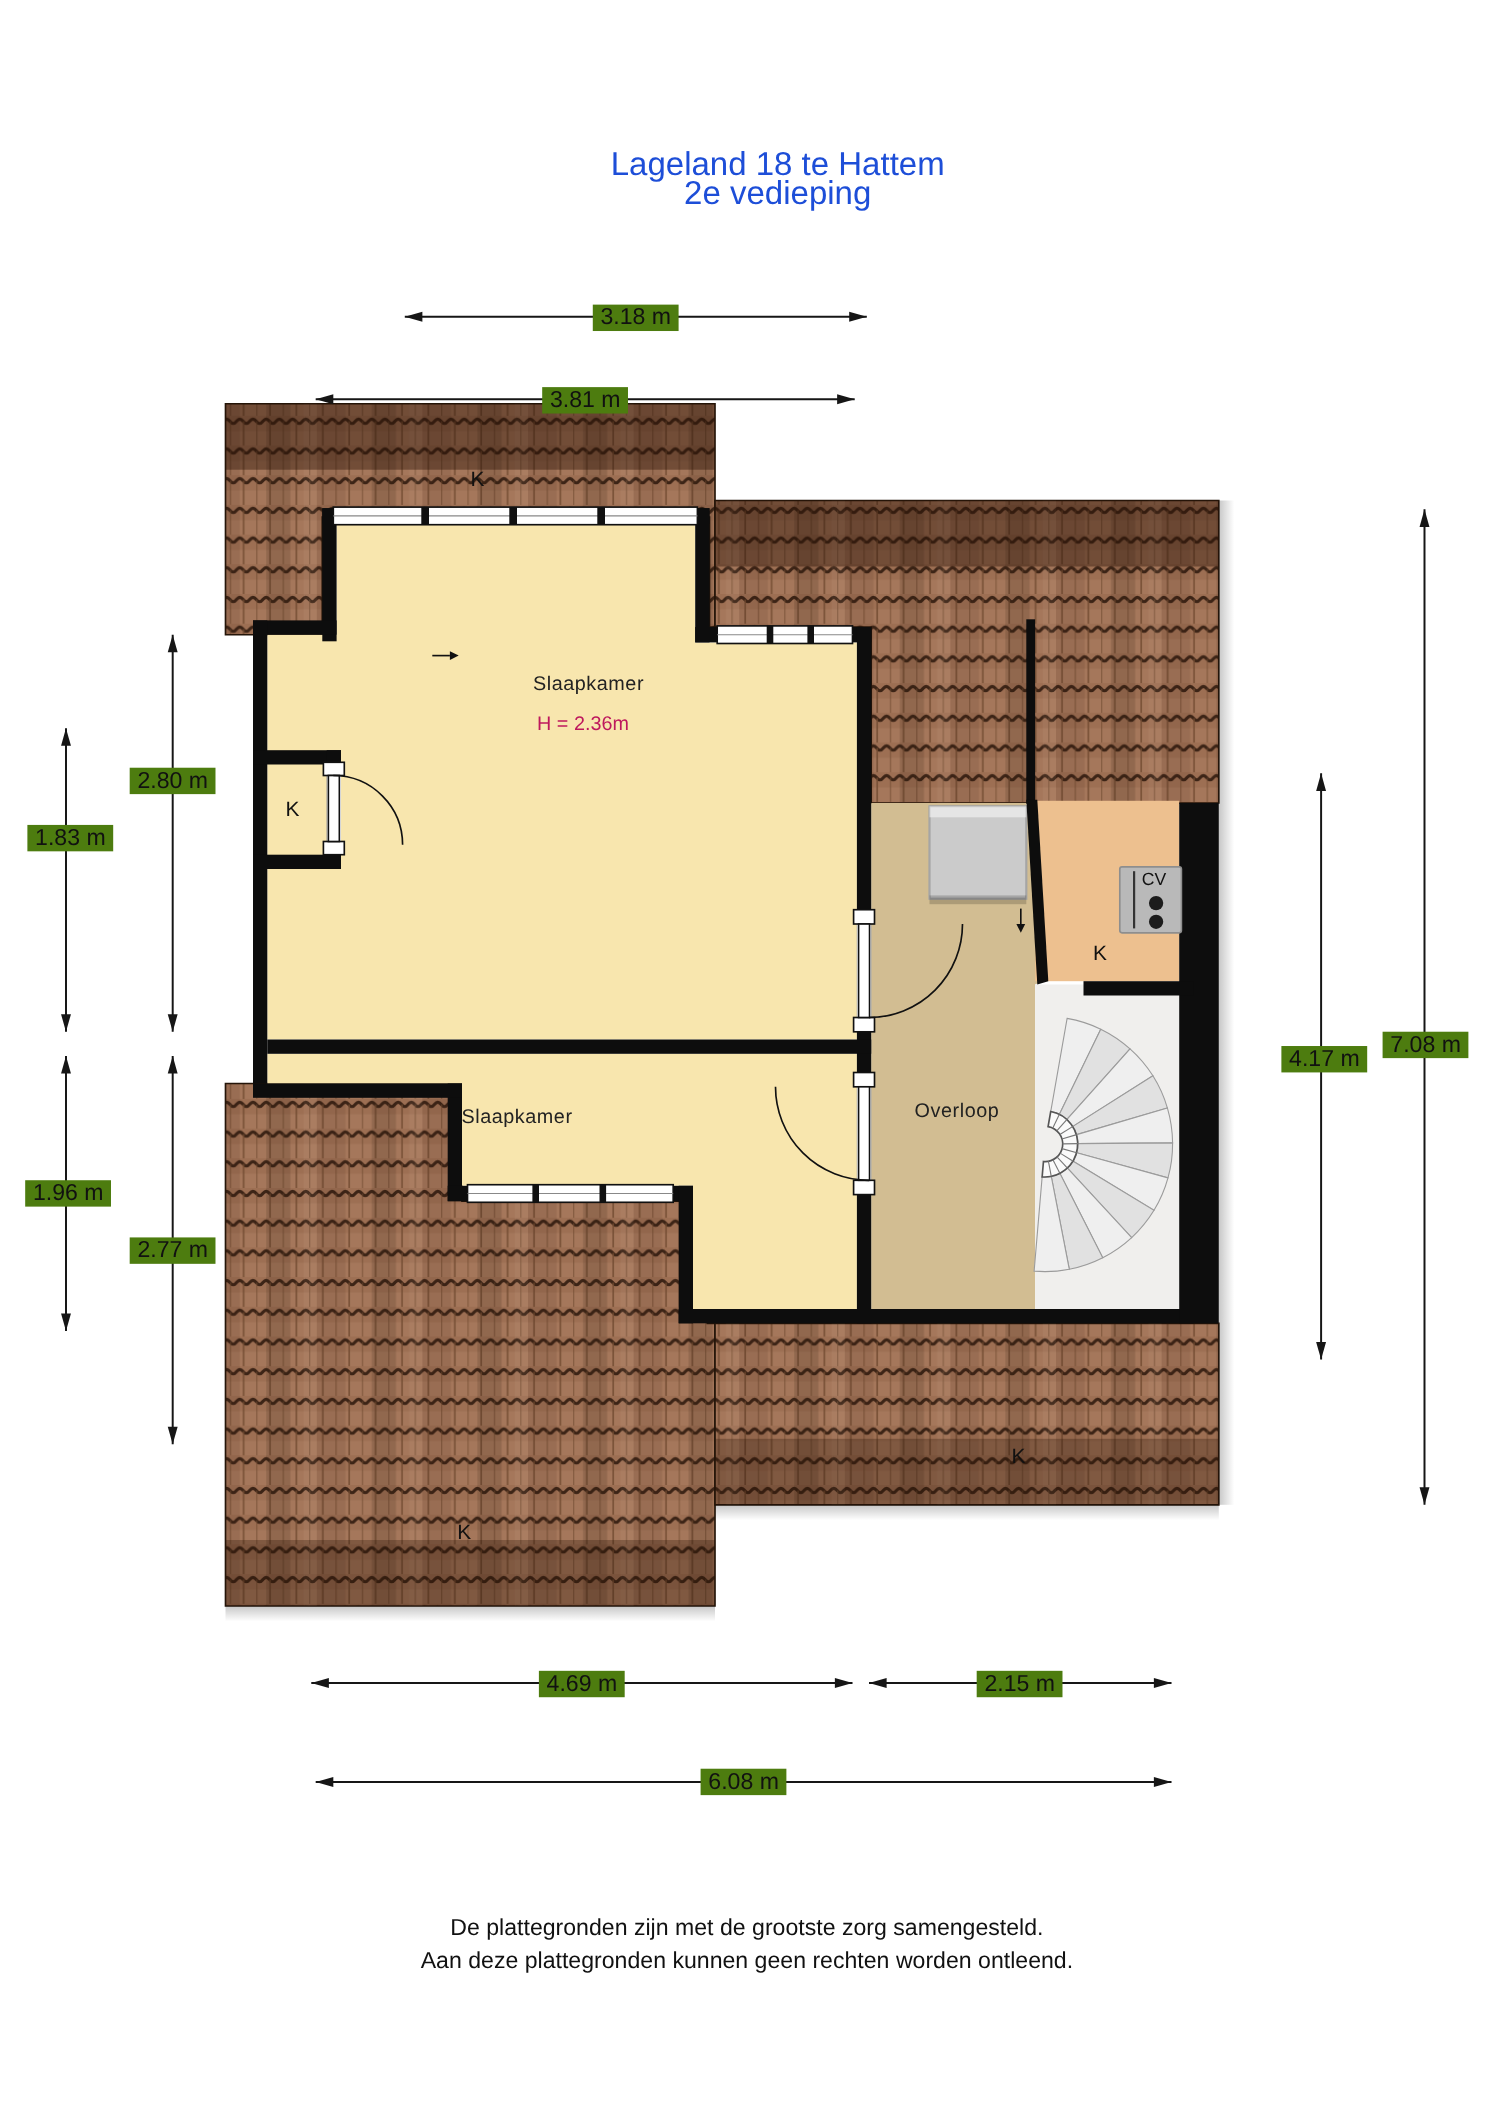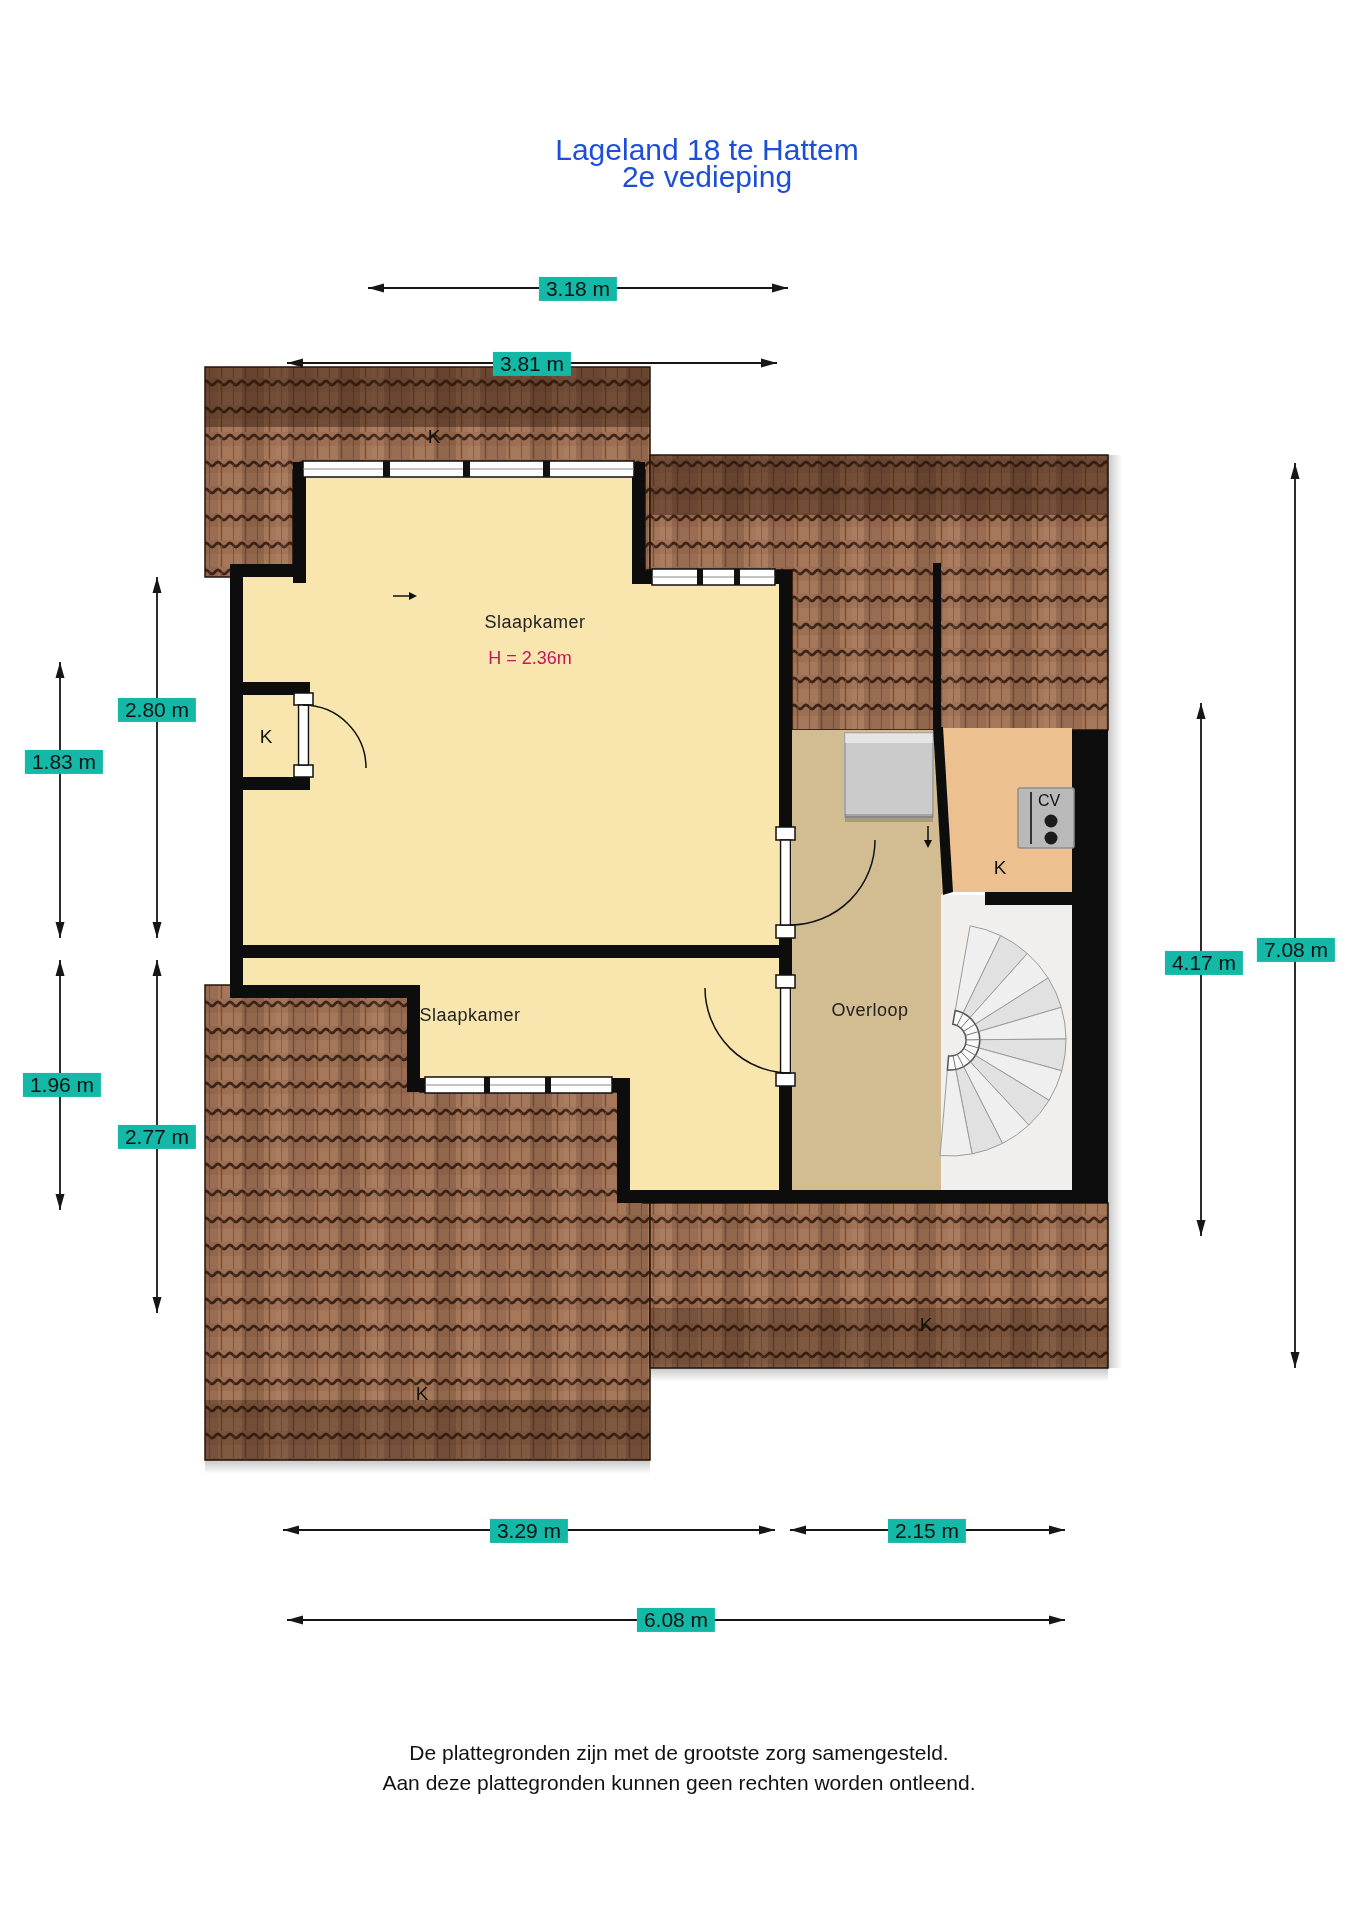--- a/index.html
+++ b/index.html
@@ -3,21 +3,21 @@
 <meta charset="utf-8">
 <style>
   html,body{margin:0;padding:0;background:#fff;}
   .canvas{
     position:relative;width:1358px;height:1920px;background:#ffffff;
     font-family:"Liberation Sans", sans-serif;color:#1a1a1a;overflow:hidden;
   }
   svg.plan{position:absolute;left:0;top:0;}
   .lbl{position:absolute;transform:translate(-50%,-50%);white-space:nowrap;line-height:1.15;}
   .title-line{font-size:30px;color:#1d4ed8;}
-  .dim{font-size:21px;color:#111;background:#14b8a6;padding:0 7px;}
+  .dim{font-size:21px;color:#111;background:#4d7c0f;padding:0 7px;}
   .room-name{font-size:18px;color:#222;letter-spacing:0.5px;}
   .room-sub{font-size:18px;color:#be185d;}
   .k-label{font-size:19px;color:#111;}
   .cv-label{font-size:16px;color:#111;background:transparent;}
   .footer-line{font-size:21px;color:#111;}
 </style>
 </head>
 <body>
 
 <div class="canvas">
@@ -254,21 +254,21 @@
   <div class="lbl dim" style="left:532px;top:364px;">3.81 m</div>
 
   <div class="lbl dim" style="left:157px;top:710px;">2.80 m</div>
   <div class="lbl dim" style="left:64px;top:762px;">1.83 m</div>
   <div class="lbl dim" style="left:62px;top:1085px;">1.96 m</div>
   <div class="lbl dim" style="left:157px;top:1137px;">2.77 m</div>
 
   <div class="lbl dim" style="left:1204px;top:963px;">4.17 m</div>
   <div class="lbl dim" style="left:1296px;top:950px;">7.08 m</div>
 
-  <div class="lbl dim" style="left:529px;top:1531px;">3.29 m</div>
+  <div class="lbl dim" style="left:529px;top:1531px;">4.69 m</div>
   <div class="lbl dim" style="left:927px;top:1531px;">2.15 m</div>
   <div class="lbl dim" style="left:676px;top:1620px;">6.08 m</div>
 
   <div class="lbl room-name" style="left:535px;top:622px;">Slaapkamer</div>
   <div class="lbl room-sub" style="left:530px;top:658px;">H = 2.36m</div>
   <div class="lbl room-name" style="left:470px;top:1015px;">Slaapkamer</div>
   <div class="lbl room-name" style="left:870px;top:1010px;">Overloop</div>
 
   <div class="lbl k-label" style="left:434px;top:437px;">K</div>
   <div class="lbl k-label" style="left:266px;top:737px;">K</div>

